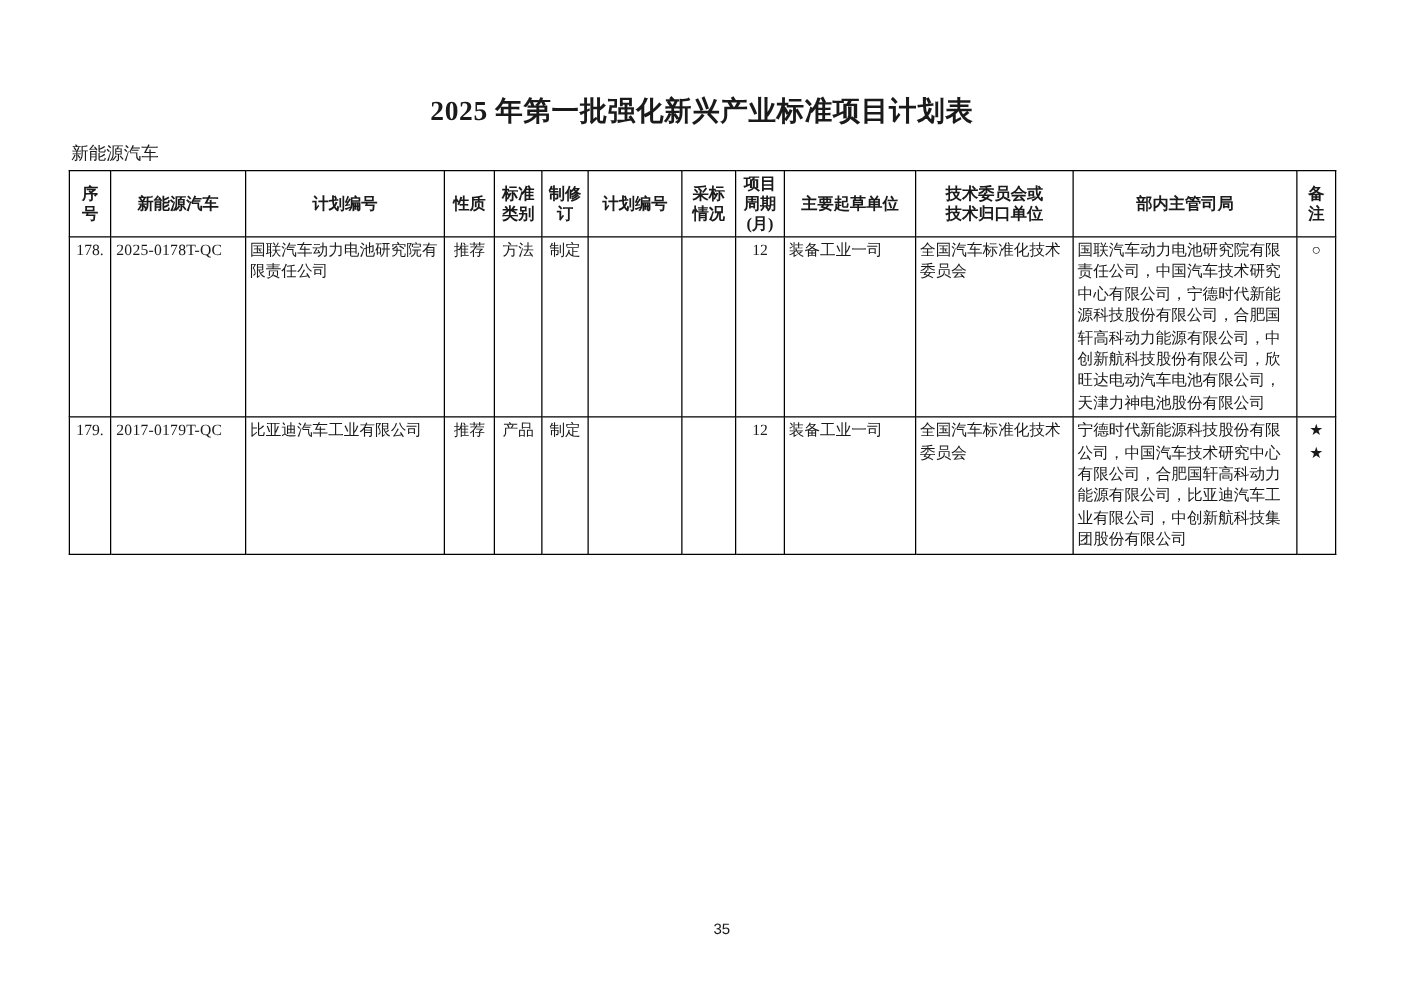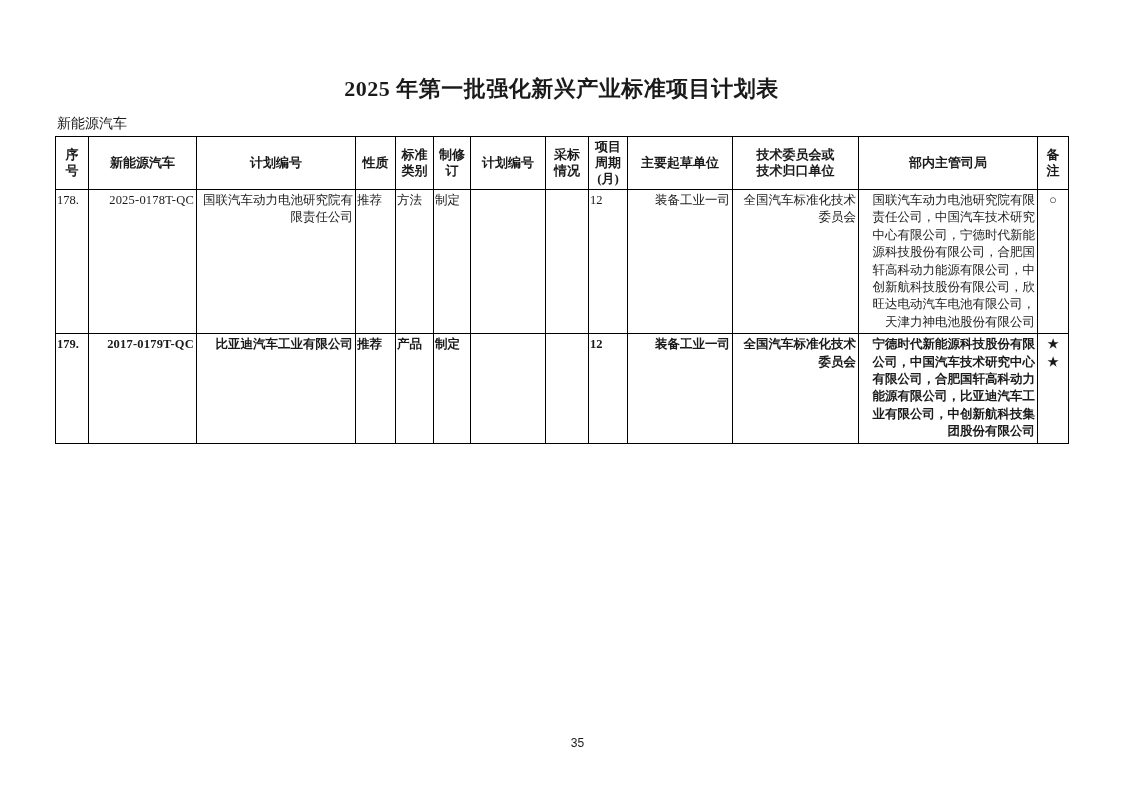--- a/index.html
+++ b/index.html
@@ -40,27 +40,27 @@
     text-align: center;
     vertical-align: middle;
     white-space: pre-line;
     line-height: 16px;
     padding: 2px 1px;
   }
   .plan-table td {
     font-size: 12.5px;
     line-height: 17.4px;
     vertical-align: top;
-    text-align: right;
+    text-align: left;
     padding: 2px 2px 2px 3px;
   }
   tr.hdr-row { height: 47px; }
   tr.row-0 { height: 142px; }
-  tr.row-1 { height: 102px; font-weight: bold; }
-  td.c-center { text-align: left; padding-left: 1px; padding-right: 1px; margin-left: 46px; }
+  tr.row-1 { height: 102px; }
+  td.c-center { text-align: center; padding-left: 1px; padding-right: 1px; margin-left: 46px; }
   td.c-remark { text-align: center; white-space: pre-line; padding-left: 1px; padding-right: 1px; }
   td.c-plan { padding-left: 4px; letter-spacing: 0.2px; }
   .page-number {
     position: absolute;
     top: 736px; left: 0; right: 0;
     text-align: center;
     font-size: 12px;
     font-family: "Liberation Sans", "DejaVu Sans", sans-serif;
     padding-left: 32px;
   }

